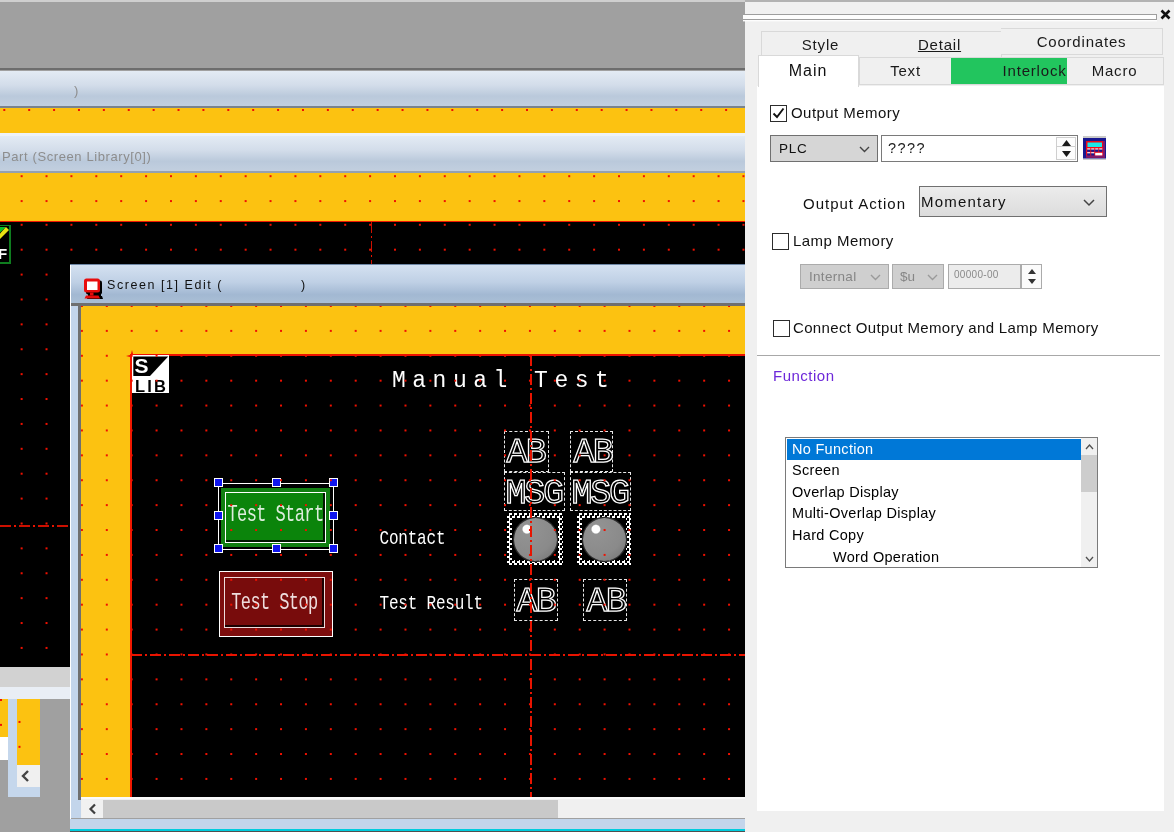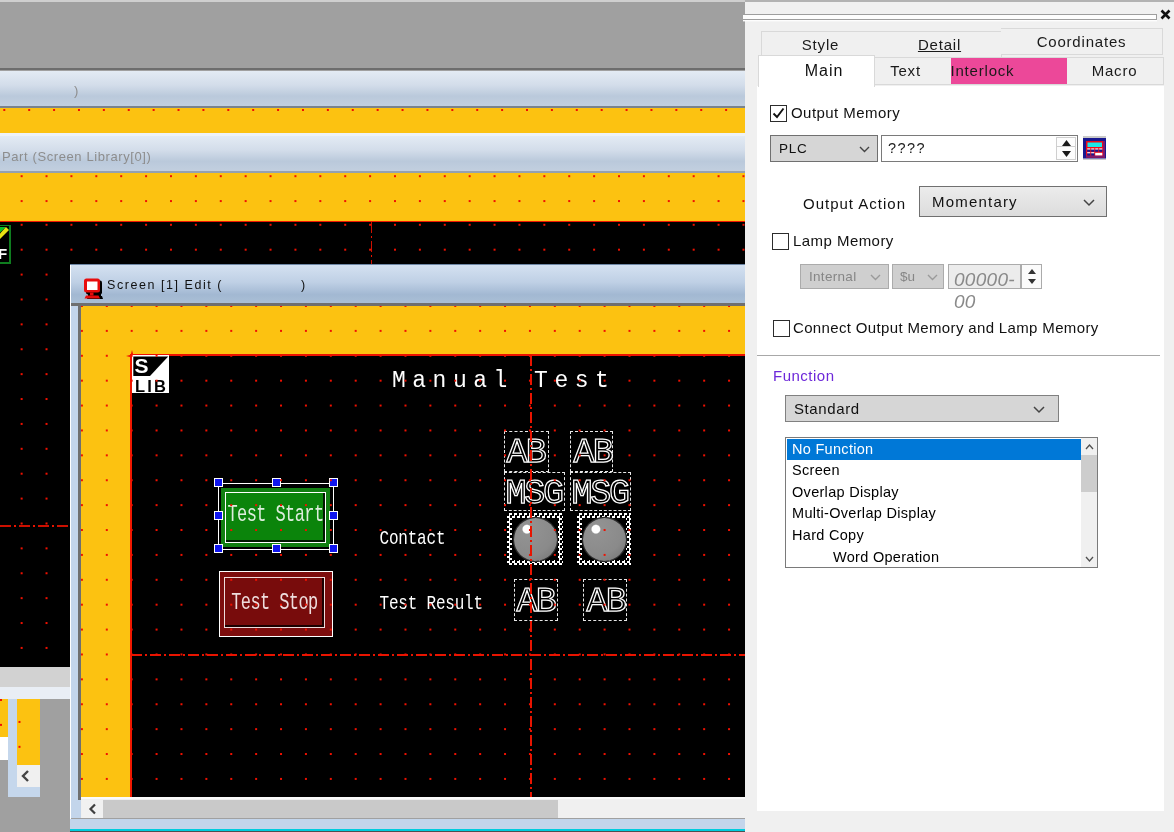--- a/index.html
+++ b/index.html
@@ -190,26 +190,26 @@
   <div class="abs" style="left:-2px;top:14px;width:413px;height:4.2px;background:#fdfdfd;border-top:1.3px solid #9d9d9d;border-bottom:1.3px solid #9d9d9d;border-right:1.3px solid #9d9d9d;box-shadow:0 1.4px 0 #fdfdfd;"></div>
   <svg class="abs" style="left:415px;top:9px;" width="11" height="11" viewBox="0 0 11 11">
       <path d="M1.5 1.5 L9.5 9.5 M9.5 1.5 L1.5 9.5" stroke="#111" stroke-width="2.6"></path>
     </svg>
 
   <div class="abs" style="left:16px;top:31px;width:117px;height:25px;border:1px solid #d9d9d9;background:#f0f0f0;text-align:center;font-size:15px;color:#1a1a1a;line-height:25px;letter-spacing:0.8px;">Style</div>
   <div class="abs" style="left:133px;top:31px;width:123px;height:25px;border:1px solid #d9d9d9;border-left:none;background:#f0f0f0;text-align:center;font-size:15px;color:#1a1a1a;line-height:25px;letter-spacing:0.8px;text-decoration:underline;">Detail</div>
   <div class="abs" style="left:256px;top:28px;width:161px;height:25px;border:1px solid #d9d9d9;border-left:none;background:#f0f0f0;text-align:center;font-size:15px;color:#1a1a1a;line-height:25px;letter-spacing:0.8px;">Coordinates</div>
 
   <div class="abs" style="left:113.5px;top:57px;width:92px;height:26px;border:1px solid #d9d9d9;background:#f0f0f0;text-align:center;font-size:15px;color:#1a1a1a;line-height:26px;letter-spacing:0.8px;">Text</div>
-  <div class="abs" style="left:205.5px;top:57px;width:116px;height:26px;border:1px solid #d9d9d9;border-left:none;background:#ec4899;text-align:left;font-size:15px;color:#1a1a1a;line-height:26px;letter-spacing:0.8px;">Interlock</div>
+  <div class="abs" style="left:205.5px;top:57px;width:116px;height:26px;border:1px solid #d9d9d9;border-left:none;background:#22c55e;text-align:right;font-size:15px;color:#1a1a1a;line-height:26px;letter-spacing:0.8px;">Interlock</div>
   <div class="abs" style="left:321.5px;top:57px;width:96px;height:26px;border:1px solid #d9d9d9;border-left:none;background:#f0f0f0;text-align:center;font-size:15px;color:#1a1a1a;line-height:26px;letter-spacing:0.8px;">Macro</div>
 
   <div class="abs" style="left:12px;top:86px;width:407px;height:725px;background:#fff;"></div>
 
-  <div class="abs" style="left:12.5px;top:55px;width:99px;height:31px;border:1px solid #d9d9d9;border-bottom:none;background:#fff;text-align:center;font-size:16px;color:#111;line-height:29px;letter-spacing:1px;padding-left:16px;">Main</div>
+  <div class="abs" style="left:12.5px;top:55px;width:99px;height:31px;border:1px solid #d9d9d9;border-bottom:none;background:#fff;text-align:center;font-size:16px;color:#111;line-height:29px;letter-spacing:1px;">Main</div>
 
   <div class="abs" style="left:25px;top:105px;width:15px;height:15px;background:#fff;border:1.6px solid #2c2c2c;">
     <svg width="15" height="15" viewBox="0 0 15 15">
         <path d="M2.5 7.5 L6 11 L12.5 2.5" fill="none" stroke="#111" stroke-width="1.9"></path>
       </svg>
   </div>
   <div class="abs" style="left:46px;top:104px;font-size:15px;letter-spacing:0.45px;color:#111;">Output Memory</div>
 
   <div class="abs" style="left:25px;top:135px;width:108px;height:27px;background:#d6d6d6;border:1px solid #707070;box-sizing:border-box;">
     <span style="position:absolute;left:8px;top:5px;font-size:13.5px;letter-spacing:0.8px;color:#111;">PLC</span>
@@ -251,21 +251,21 @@
         <rect x="12.2" y="12.4" width="3.1" height="1.1"></rect>
         <rect x="16.2" y="12.4" width="3.1" height="1.1"></rect>
       <rect x="4.2" y="16.2" width="3.1" height="1.1"></rect>
         <rect x="8.2" y="16.2" width="3.1" height="1.1"></rect>
     </g>
     <rect x="12.2" y="16.8" width="7.1" height="2.6" fill="#ffffff"></rect>
   </svg>
 
   <div class="abs" style="left:58px;top:195px;font-size:15px;letter-spacing:1px;color:#111;text-align:right;">Output Action</div>
   <div class="abs" style="left:174px;top:186px;width:188px;height:31px;background:linear-gradient(#ececec,#dcdcdc);border:1px solid #707070;box-sizing:border-box;">
-    <span style="position:absolute;left:12px;top:6px;font-size:15px;letter-spacing:1.2px;color:#111;">Momentary</span>
+    <span style="position:absolute;left:1px;top:6px;font-size:15px;letter-spacing:1.2px;color:#111;">Momentary</span>
     <svg class="abs" style="right:11px;top:12px;" width="12" height="8" viewBox="0 0 12 8">
         <polyline points="1,1 6,6 11,1" fill="none" stroke="#444" stroke-width="1.5"></polyline>
       </svg>
   </div>
 
   <div class="abs" style="left:27px;top:233px;width:15px;height:15px;background:#fff;border:1.6px solid #2c2c2c;"></div>
   <div class="abs" style="left:48px;top:232px;font-size:15px;letter-spacing:0.45px;color:#111;">Lamp Memory</div>
 
   <div class="abs" style="left:55px;top:264px;width:89px;height:25px;background:#cfcfcf;border:1px solid #ababab;box-sizing:border-box;">
     <span style="position:absolute;left:8px;top:4px;font-size:13.5px;letter-spacing:0.3px;color:#868686;">Internal</span>
@@ -273,43 +273,37 @@
         <polyline points="1,1 5.5,5.5 10,1" fill="none" stroke="#9a9a9a" stroke-width="1.4"></polyline>
       </svg>
   </div>
   <div class="abs" style="left:147px;top:264px;width:52px;height:25px;background:#cfcfcf;border:1px solid #ababab;box-sizing:border-box;">
     <span style="position:absolute;left:7px;top:4px;font-size:13.5px;color:#868686;">$u</span>
     <svg class="abs" style="right:5px;top:9px;" width="11" height="7" viewBox="0 0 11 7">
         <polyline points="1,1 5.5,5.5 10,1" fill="none" stroke="#9a9a9a" stroke-width="1.4"></polyline>
       </svg>
   </div>
   <div class="abs" style="left:203px;top:264px;width:73px;height:25px;background:#ececec;border:1px solid #ababab;box-sizing:border-box;">
-    <span style="position:absolute;left:5px;top:4px;font-size:19px;letter-spacing:0.3px;color:#8a8a8a;font-style:italic;">00000-00</span>
+    <span style="position:absolute;left:5px;top:4px;font-size:10px;letter-spacing:0.3px;color:#8a8a8a;">00000-00</span>
   </div>
   <div class="abs" style="left:276px;top:264px;width:21px;height:25px;background:#fbfbfb;border:1px solid #ababab;box-sizing:border-box;">
     <svg class="abs" style="left:6px;top:4px;" width="8" height="5" viewBox="0 0 8 5">
         <polygon points="4,0 8,5 0,5" fill="#333"></polygon>
       </svg>
     <svg class="abs" style="left:6px;bottom:4px;" width="8" height="5" viewBox="0 0 8 5">
         <polygon points="4,5 8,0 0,0" fill="#333"></polygon>
       </svg>
   </div>
 
   <div class="abs" style="left:28px;top:320px;width:15px;height:15px;background:#fff;border:1.6px solid #2c2c2c;"></div>
   <div class="abs" style="left:48px;top:319px;font-size:15px;letter-spacing:0.35px;color:#111;">Connect Output Memory and Lamp Memory</div>
 
   <div class="abs" style="left:12px;top:355px;width:403px;height:1px;background:#a8a8a8;"></div>
 
   <div class="abs" style="left:28px;top:367px;font-size:15px;letter-spacing:0.5px;color:#6d28d9;">Function</div>
-  <div class="abs" style="left:40px;top:395px;width:274px;height:27px;background:#d6d6d6;border:1px solid #808080;box-sizing:border-box;">
-    <span style="position:absolute;left:8px;top:4px;font-size:15px;letter-spacing:0.6px;color:#111;">Standard</span>
-    <svg class="abs" style="right:13px;top:10px;" width="12" height="8" viewBox="0 0 12 8">
-        <polyline points="1,1 6,6 11,1" fill="none" stroke="#444" stroke-width="1.5"></polyline>
-      </svg>
-  </div>
 
   <div class="abs" style="left:40px;top:437px;width:313px;height:131px;background:#fff;border:1px solid #7a7a7a;box-sizing:border-box;font-size:14.5px;letter-spacing:0.3px;color:#000;">
     <div style="position:absolute;left:1px;top:0.5px;width:294px;height:21.6px;background:#0078d7;color:#fff;padding-left:5px;line-height:21.6px;">No Function</div>
     <div style="position:absolute;left:6px;top:22.1px;height:21.6px;line-height:21.6px;">Screen</div>
     <div style="position:absolute;left:6px;top:43.7px;height:21.6px;line-height:21.6px;">Overlap Display</div>
     <div style="position:absolute;left:6px;top:65.3px;height:21.6px;line-height:21.6px;">Multi-Overlap Display</div>
     <div style="position:absolute;left:6px;top:86.9px;height:21.6px;line-height:21.6px;">Hard Copy</div>
     <div style="position:absolute;left:6px;top:108.5px;height:21.6px;line-height:21.6px;margin-left:41px;">Word Operation</div>
 
     <div style="position:absolute;right:0;top:0;width:16.5px;height:129px;background:#f0f0f0;">

